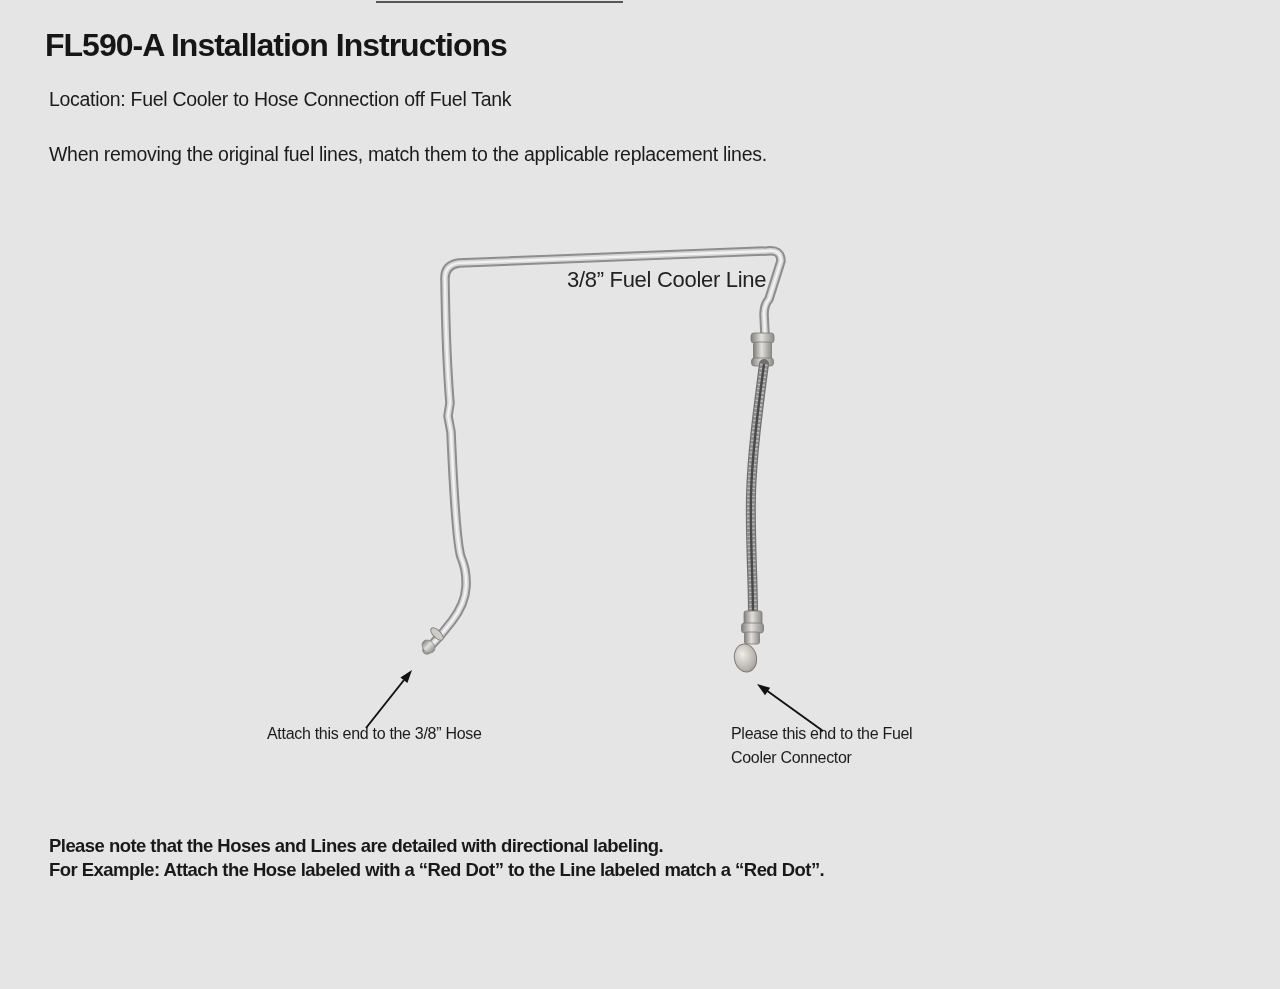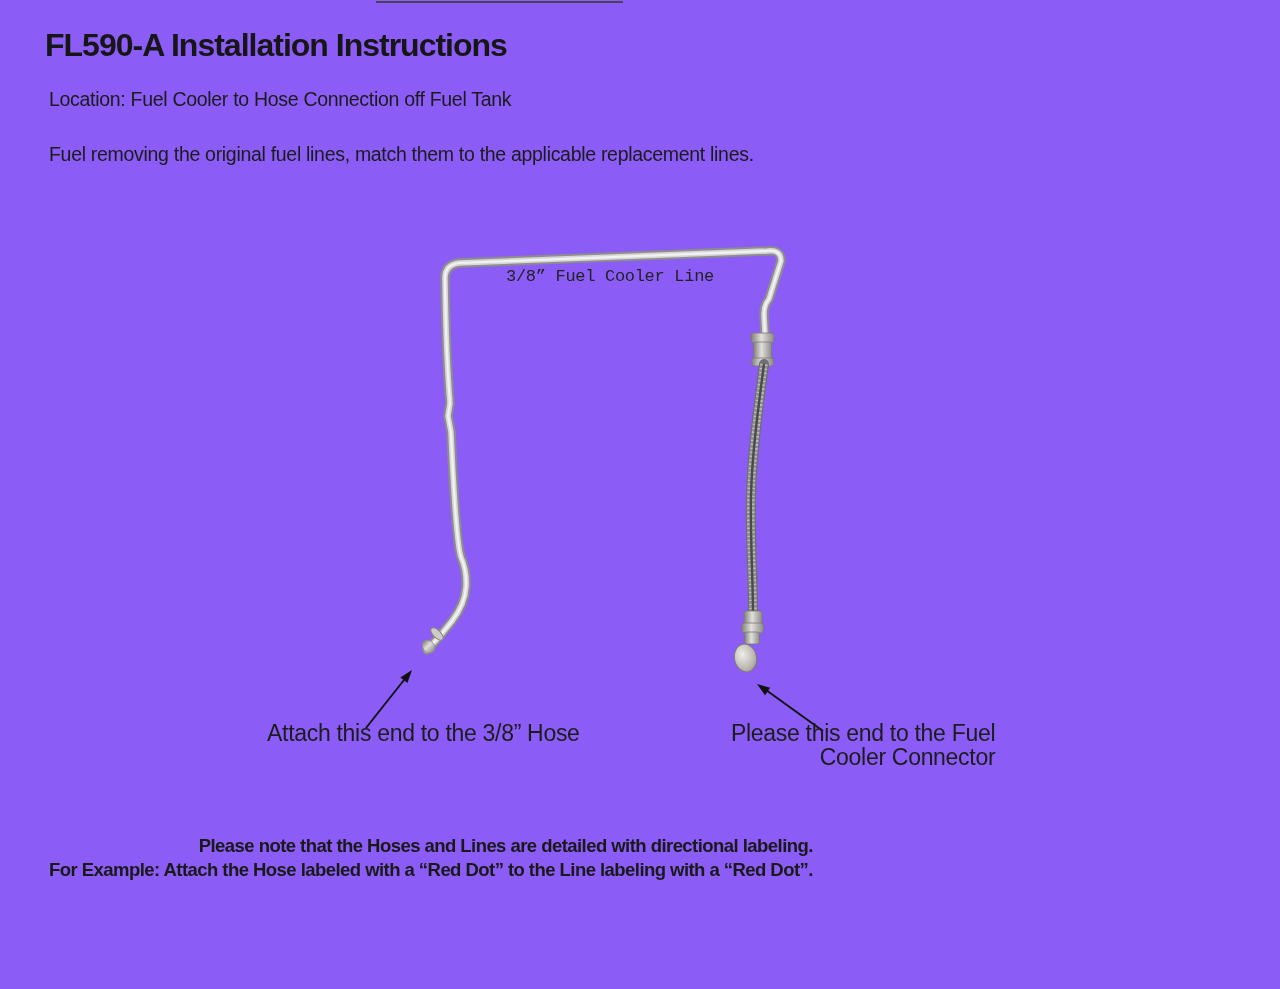--- a/index.html
+++ b/index.html
@@ -1,19 +1,19 @@
 <!DOCTYPE html>
 <html><head>
 <meta charset="utf-8">
 <style>
   html,body{margin:0;padding:0;background:#ffffff;}
   .page{
     position:relative;
     width:1280px;height:989px;
-    background:#8b5cf6;
+    background:#e5e5e5;
     font-family:"Liberation Sans", sans-serif;
     color:#1f1f1f;
     overflow:hidden;
   }
   .abs{position:absolute;}
   .top-rule{
     left:376px;top:1px;width:247px;height:2px;
     background:#3d3d3d;opacity:.85;
   }
   .doc-title{
@@ -22,47 +22,47 @@
     white-space:nowrap;color:#161616;
   }
   .doc-sub{
     left:49px;
     font-size:19.5px;font-weight:400;letter-spacing:-0.3px;
     white-space:nowrap;color:#1b1b1b;
   }
   .location-line{top:88px;}
   .warning-line{top:143px;}
   .part-label{
-    left:506px;top:267px;
-    font-size:17px;letter-spacing:-0.3px;
-    white-space:nowrap;color:#222;font-family:Liberation Mono, monospace;
+    left:567px;top:267px;
+    font-size:22px;letter-spacing:-0.3px;
+    white-space:nowrap;color:#222;
   }
   .callout{
-    font-size:23px;line-height:23.5px;letter-spacing:-0.3px;
-    color:#1c1c1c;white-space:nowrap;text-align:right;
+    font-size:16px;line-height:23.5px;letter-spacing:-0.3px;
+    color:#1c1c1c;white-space:nowrap;
   }
   .callout-left{left:267px;top:722px;}
   .callout-right{left:731px;top:722px;}
   .footer-note{
     left:49px;top:834px;
     font-size:18.5px;line-height:24px;font-weight:700;letter-spacing:-0.55px;
-    color:#191919;white-space:nowrap;text-align:right;
+    color:#191919;white-space:nowrap;
   }
   svg.diagram{left:0;top:0;width:1280px;height:989px;}
 </style>
 </head>
 <body>
 
 <div class="page">
 
   <div class="abs top-rule"></div>
 
   <div class="abs doc-title">FL590-A Installation Instructions</div>
   <div class="abs doc-sub location-line">Location: Fuel Cooler to Hose Connection off Fuel Tank</div>
-  <div class="abs doc-sub warning-line">Fuel removing the original fuel lines, match them to the applicable replacement lines.</div>
+  <div class="abs doc-sub warning-line">When removing the original fuel lines, match them to the applicable replacement lines.</div>
 
   <svg class="abs diagram" viewBox="0 0 1280 989">
     <defs>
       <linearGradient id="metalH" x1="0" y1="0" x2="1" y2="0">
         <stop offset="0" stop-color="#7f7f7f"></stop>
         <stop offset="0.45" stop-color="#e3e0db"></stop>
         <stop offset="1" stop-color="#8b8b8b"></stop>
       </linearGradient>
       <radialGradient id="metalR" cx="0.4" cy="0.35" r="0.9">
         <stop offset="0" stop-color="#efedea"></stop>
@@ -130,16 +130,16 @@
     <div>Attach this end to the 3/8” Hose</div>
   </div>
 
   <div class="abs callout callout-right">
     <div>Please this end to the Fuel</div>
     <div>Cooler Connector</div>
   </div>
 
   <div class="abs footer-note">
     <div>Please note that the Hoses and Lines are detailed with directional labeling.</div>
-    <div>For Example: Attach the Hose labeled with a “Red Dot” to the Line labeling with a “Red Dot”.</div>
+    <div>For Example: Attach the Hose labeled with a “Red Dot” to the Line labeled match a “Red Dot”.</div>
   </div>
 
 </div>
 
 </body></html>

